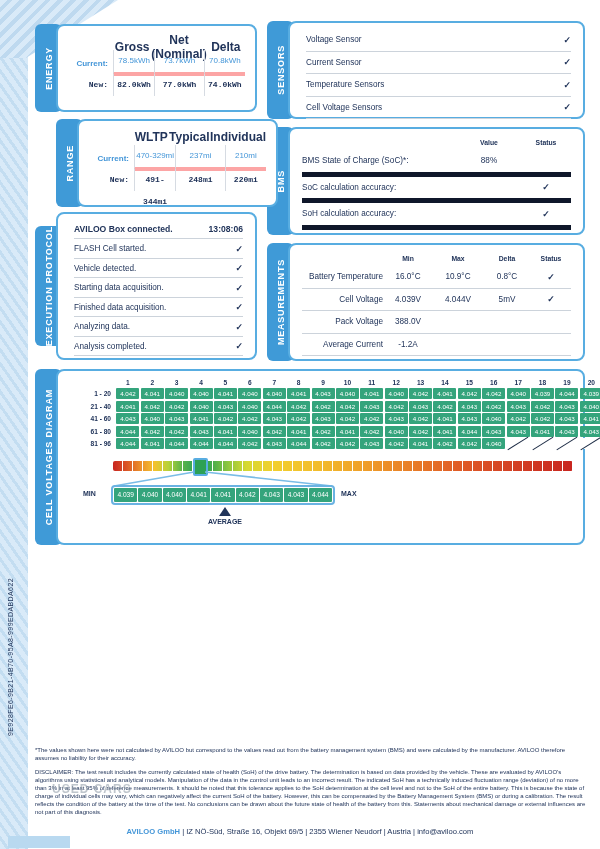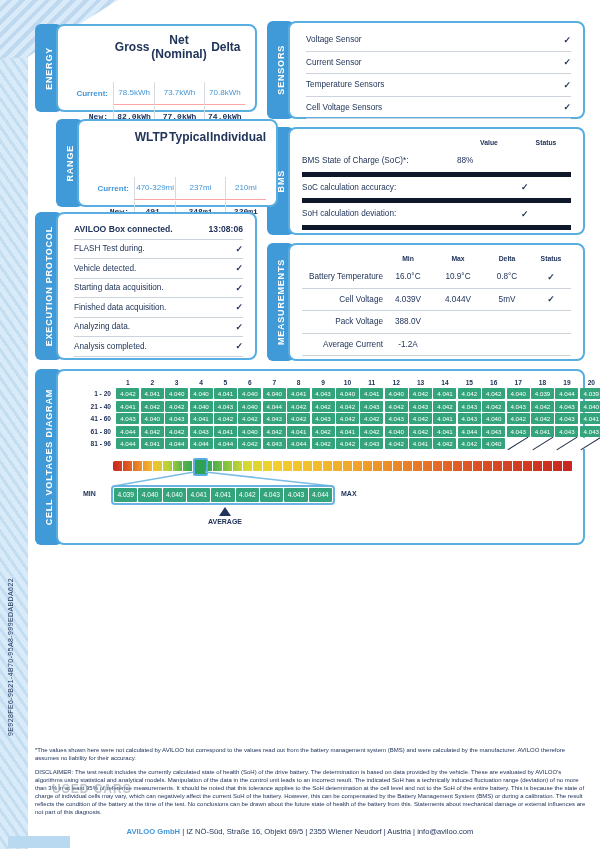--- a/index.html
+++ b/index.html
@@ -28,38 +28,38 @@
   .chk{color:#21345a;font-weight:bold;font-size:9px;}
 
   
   .kv-pad{padding:7px 10px 4px 8px;}
   .thead,.trow{display:grid;grid-template-columns:47px 1fr 1.2fr 1fr;align-items:center;}
   .thead{height:17px;font-weight:bold;font-size:12px;}
   .thead span{text-align:center;}
   .trow{height:23px;font-size:8px;}
   .trow .tlabel{text-align:right;padding-right:5px;font-weight:bold;}
   .trow .tval{text-align:center;border-left:1px solid #d6dbe2;line-height:22px;height:22px;}
-  .trow.blue{color:#4496d8;margin-top:32px;}
-  .trow.blue .tval{border-bottom:1px solid #fca5a5;}
+  .trow.blue{color:#4496d8;}
+  .trow.blue .tval{border-bottom:4px solid #fca5a5;}
   .trow.navy{color:#21345a;font-weight:bold;font-family:Liberation Mono, monospace;}
 
   
   .list-pad{padding:6px 12px 2px 16px;}
   .erow{display:flex;justify-content:space-between;align-items:center;
         border-bottom:1px solid #ccd3db;font-size:8.2px;}
   .erow.h19{height:18.5px;} .erow.h22{height:21.5px;}
   .erow .bold{font-weight:bold;font-size:8.6px;}
 
   
   .bms-pad{padding:6px 12px 2px 12px;}
   .bhead,.brow{display:grid;grid-template-columns:1fr 64px 50px;align-items:center;}
   .bhead{height:15px;font-size:6.8px;font-weight:bold;}
   .bhead span{text-align:center;}
   .brow{height:21.5px;font-size:8.2px;border-bottom:5px solid #0f172a;}
-  .brow .bval,.brow .bchk{text-align:left;}
+  .brow .bval,.brow .bchk{text-align:center;}
 
   
   .mhead,.mrow{display:grid;grid-template-columns:1fr 50px 50px 48px 40px;align-items:center;}
   .mhead{height:15px;font-size:6.8px;font-weight:bold;}
   .mhead span{text-align:center;}
   .mrow{height:21.5px;font-size:8.2px;border-bottom:1px solid #ccd3db;}
   .mrow span{text-align:center;}
   .mrow .mlbl{text-align:right;}
 
   
@@ -165,33 +165,33 @@
          <span class="tlabel">New:</span>
          <span class="tval">491-344mi</span>
          <span class="tval">248mi</span>
          <span class="tval">220mi</span>
             </div>
           </div>
       </div>
     </div>
   </div>
 
-  <div class="section" style="left:35px;top:212px;width:222px;height:148px;">
+  <div class="section" style="left:35px;top:212px;width:222px;height:148px;align-items:center;">
     <div class="tab">
         <span>EXECUTION PROTOCOL</span>
       </div>
     <div class="panel">
       <div class="list-pad">
         <div class="erow h19">
           <span class="bold">AVILOO Box connected.</span>
           <span class="bold">13:08:06</span>
         </div>
         <div id="protocol-rows">
             <div class="erow h19">
-       <span>FLASH Test during.</span>
+       <span>FLASH Cell started.</span>
        <span class="chk">✓</span>
             </div>
             <div class="erow h19">
        <span>Vehicle detected.</span>
        <span class="chk">✓</span>
             </div>
             <div class="erow h19">
        <span>Starting data acquisition.</span>
        <span class="chk">✓</span>
             </div>
@@ -254,21 +254,21 @@
        <span class="blbl">BMS State of Charge (SoC)*:</span>
        <span class="bval">88%</span>
        <span class="bchk chk"></span>
             </div>
             <div class="brow">
        <span class="blbl">SoC calculation accuracy:</span>
        <span class="bval"></span>
        <span class="bchk chk">✓</span>
             </div>
             <div class="brow">
-       <span class="blbl">SoH calculation deviation:</span>
+       <span class="blbl">SoH calculation accuracy:</span>
        <span class="bval"></span>
        <span class="bchk chk">✓</span>
             </div>
           </div>
       </div>
     </div>
   </div>
 
   <div class="section" style="left:267px;top:243px;width:318px;height:118px;">
     <div class="tab">

